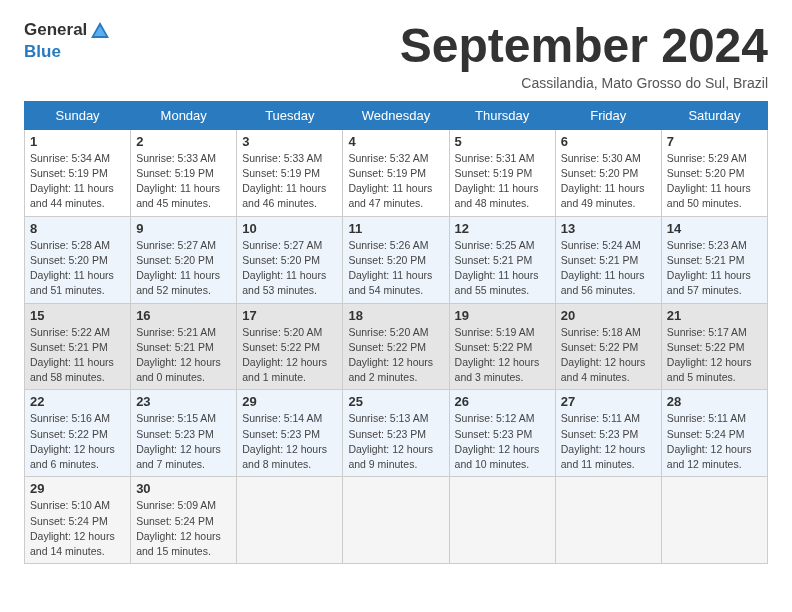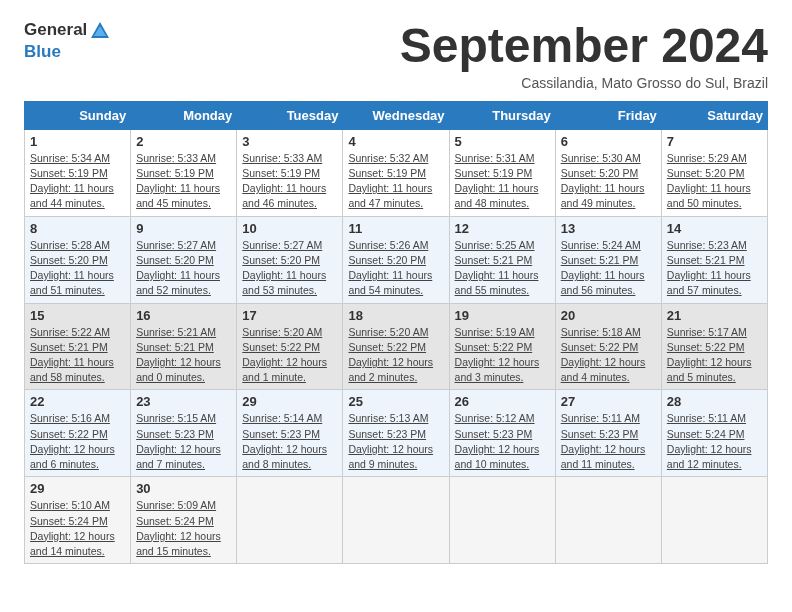--- a/index.html
+++ b/index.html
@@ -38,23 +38,23 @@
     .calendar {
       width: 100%;
       border-collapse: collapse;
       margin-top: 10px;
       font-size: 11px;
     }
     .calendar th {
       background: #2a7abf;
       color: #fff;
       padding: 6px 4px;
-      text-align: right;
+      text-align: center;
       font-size: 13px;
-      font-weight: bold;
+      font-weight: normal;
       border: 1px solid #2a7abf;
     }
     .calendar td {
       border: 1px solid #ccc;
       vertical-align: top;
       padding: 4px 5px;
       width: 14.28%;
       min-height: 80px;
       background: #fff;
     }
@@ -65,21 +65,20 @@
       font-size: 13px;
       font-weight: bold;
       color: #333;
       display: block;
       margin-bottom: 2px;
     }
     .day-info {
       color: #444;
       font-size: 10.5px;
       line-height: 1.45;
-      text-decoration: underline;
     }
     .empty-cell {
       background: #f9f9f9;
     }
     
     .row1 td { background: #fff; }
     .row2 td { background: #eef4fb; }
     .row3 td { background: #e5e5e5; margin-top: 45px; }
     .row4 td { background: #eef4fb; }
     .row5 td { background: #f5f5f5; }

